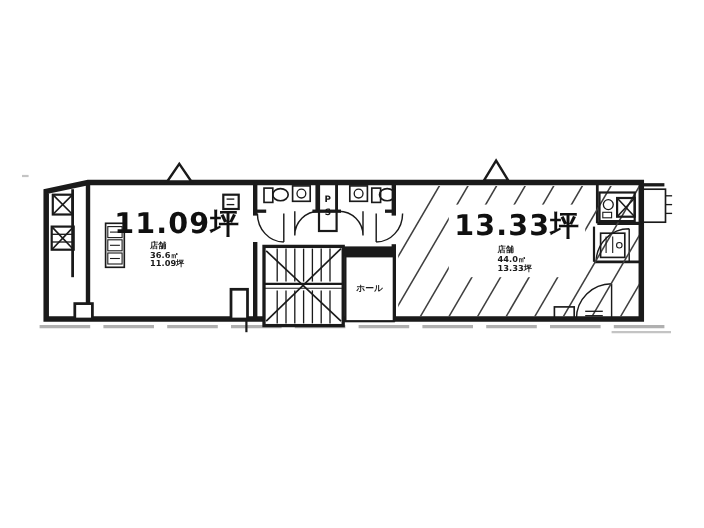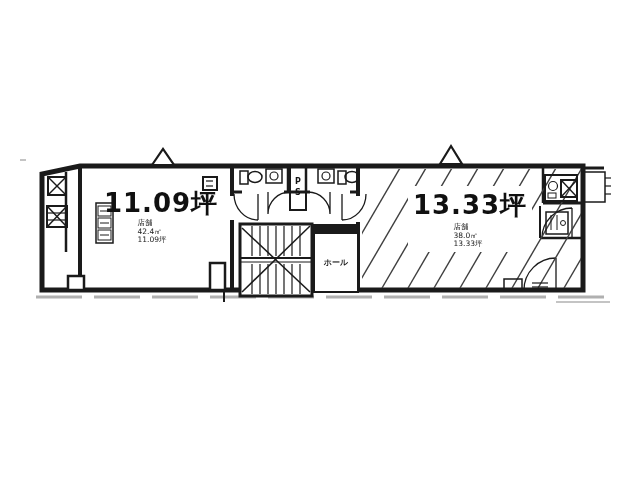--- a/index.html
+++ b/index.html
@@ -3,21 +3,21 @@
 <meta charset="utf-8">
 <style>
   html,body{margin:0;padding:0;background:#ffffff;}
   .canvas{
     position:relative;width:640px;height:480px;background:#ffffff;overflow:hidden;
     font-family:"DejaVu Sans","Liberation Sans",sans-serif;color:#111;
   }
   .plan-svg{position:absolute;left:0;top:0;}
   .lbl{position:absolute;transform:translate(-50%,-50%);white-space:nowrap;text-align:left;}
   .area-label{font-size:26px;font-weight:700;letter-spacing:1px;color:#101010;}
-  .sub-label{font-size:7.5px;line-height:8.5px;font-weight:400;color:#191919;letter-spacing:0;}
+  .sub-label{font-size:7.5px;line-height:8.5px;font-weight:700;color:#191919;letter-spacing:0;}
   .ps-label{
     font-size:8px;font-weight:700;color:#151515;
     writing-mode:vertical-rl;text-orientation:upright;letter-spacing:2px;
     transform:translate(-50%,-50%);
   }
   .hall-label{font-size:8px;font-weight:700;color:#1c1c1c;letter-spacing:0;font-family:Liberation Mono, monospace;}
 </style>
 </head>
 <body>
 
@@ -202,28 +202,28 @@
         <line x1="532" y1="283" x2="548" y2="283" stroke-width="1.2"></line>
         <line x1="532" y1="287" x2="548" y2="287" stroke-width="1.2"></line>
       </g>
     </g>
   </svg>
 
   <div class="lbl area-label" style="left:161px;top:203px;">11.09坪</div>
 
   <div class="lbl sub-label" style="left:152px;top:232px;">
     <div>店舗</div>
-    <div>42.4㎡</div>
+    <div>36.6㎡</div>
     <div>11.09坪</div>
   </div>
 
   <div class="lbl area-label" style="left:470px;top:205px;">13.33坪</div>
 
   <div class="lbl sub-label" style="left:468px;top:236px;">
     <div>店舗</div>
-    <div>38.0㎡</div>
+    <div>44.0㎡</div>
     <div>13.33坪</div>
   </div>
 
   <div class="ps-label" style="position:absolute;left:298px;top:188px;">PS</div>
 
   <div class="lbl hall-label" style="left:336px;top:262px;">ホール</div>
 </div>
 
 </body></html>

